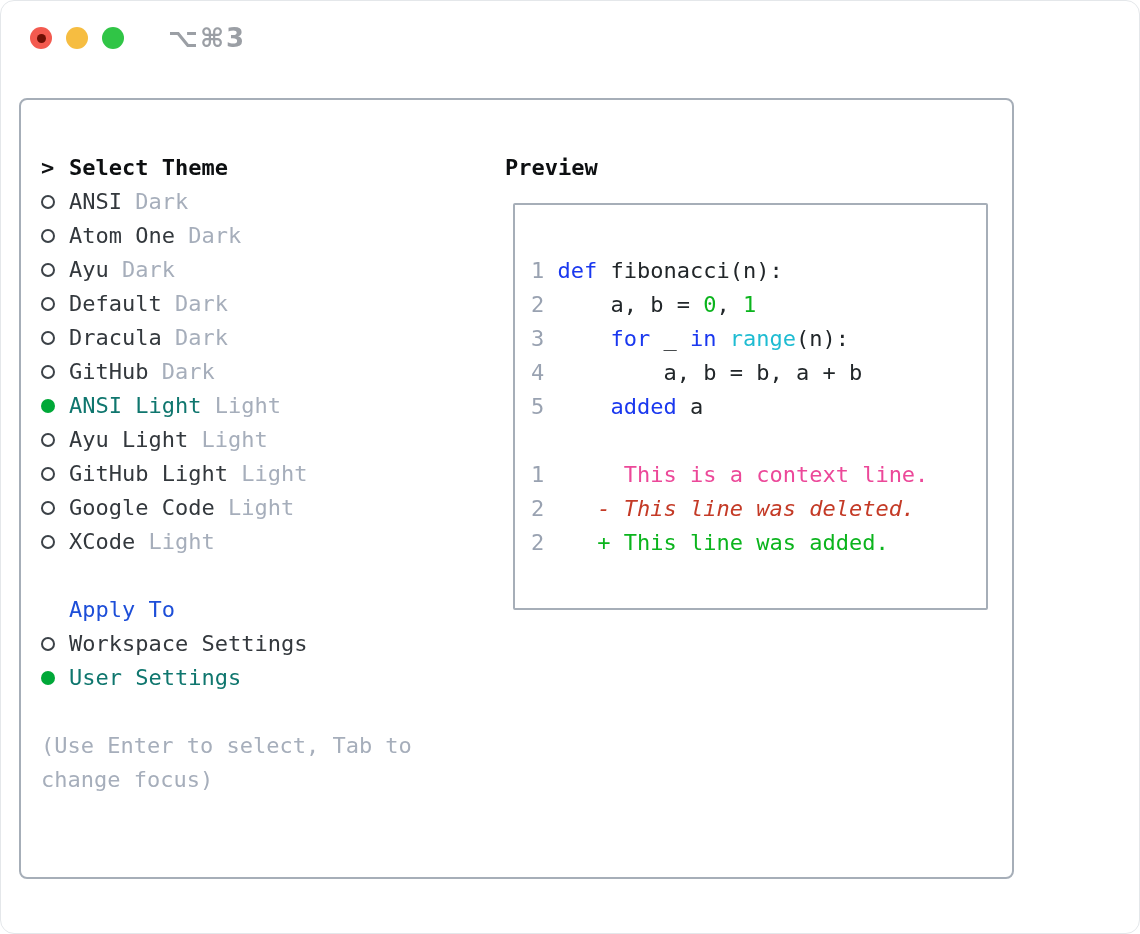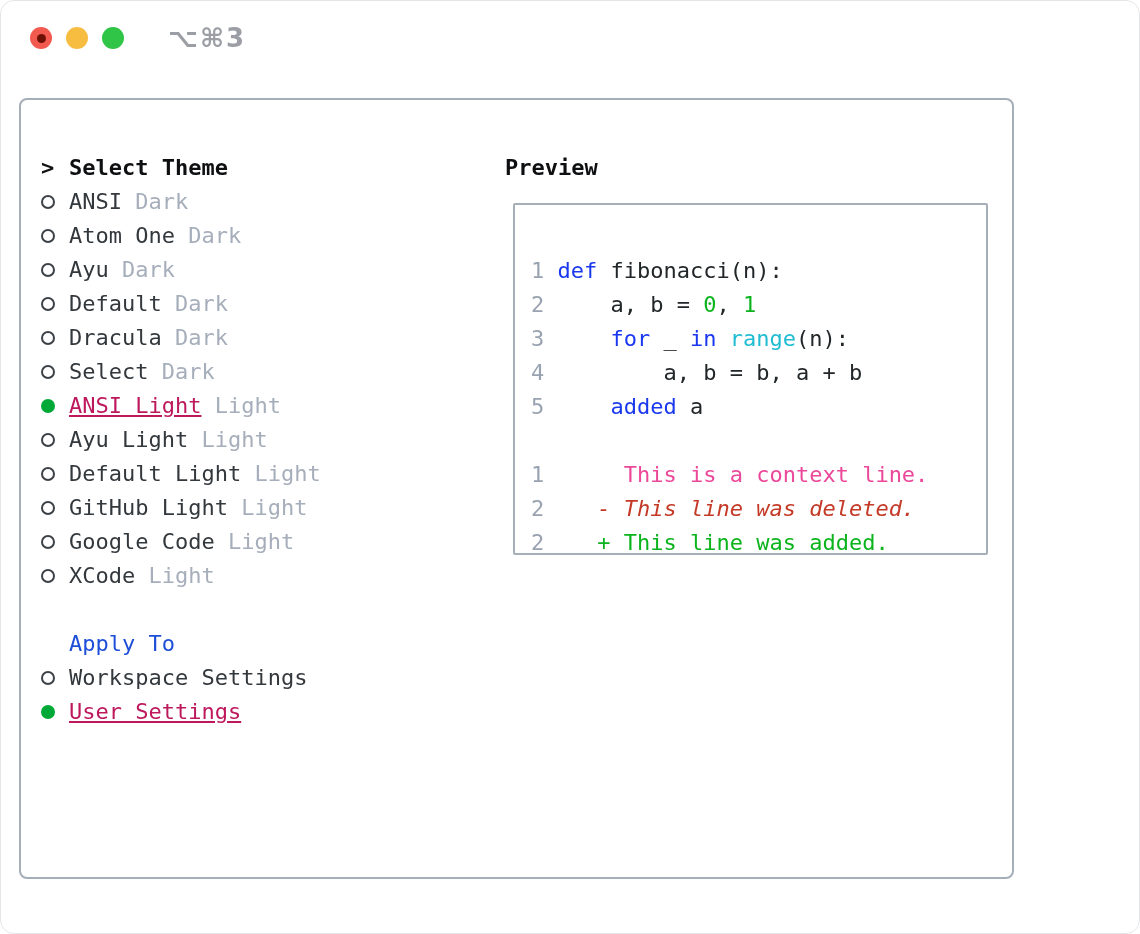--- a/index.html
+++ b/index.html
@@ -33,30 +33,30 @@
   .row{display:flex;align-items:center;height:34px;font-size:22px;line-height:34px;}
   .spacer{height:34px;}
   .marker{width:28px;flex:none;display:flex;align-items:center;}
   .arrow{font-weight:bold;color:#101214;width:28px;flex:none;}
   .circle{width:14px;height:14px;border:2px solid #3c4248;border-radius:50%;box-sizing:border-box;}
   .circle.filled{border:none;background:#00a838;}
   .labelwrap{white-space:pre;text-align:center;}
   .header-label{font-weight:bold;color:#0d0f11;}
   .apply-label{color:#1d4ed8;}
   .name{color:#33383d;}
-  .name.sel{color:#be185d;text-decoration:underline;}
+  .name.sel{color:#0f766e;}
   .dim{color:#a6aebb;}
   .help-line{color:#a6aebb;white-space:pre;}
   
   .preview-title{
     position:absolute;left:484px;top:51px;height:34px;line-height:34px;
     font-size:22px;font-weight:bold;color:#0d0f11;
   }
   .preview-box{
-    position:absolute;left:492px;top:103px;width:475px;height:352px;
+    position:absolute;left:492px;top:103px;width:475px;height:407px;
     border:2px solid #a6aeb8;box-sizing:border-box;background:#fff;
     padding:49px 0 0 16px;border-radius:2px;overflow:hidden;
   }
   .code-line{height:34px;line-height:34px;font-size:22px;white-space:pre;}
   .ln{color:#99a2b1;}
   .tok-plain{color:#212629;}
   .tok-keyword{color:#1a38ef;}
   .tok-number{color:#0bb41d;}
   .tok-builtin{color:#1fbcd2;}
   .tok-context{color:#ec4899;}
@@ -115,39 +115,33 @@
           <div class="row">
             <span class="marker">
               <span class="circle"></span>
             </span>
             <span class="labelwrap"><span class="name">Dracula</span> <span class="dim">Dark</span></span>
           </div>
           <div class="row">
             <span class="marker">
               <span class="circle"></span>
             </span>
-            <span class="labelwrap"><span class="name">Select</span> <span class="dim">Dark</span></span>
+            <span class="labelwrap"><span class="name">GitHub</span> <span class="dim">Dark</span></span>
           </div>
           <div class="row">
             <span class="marker">
               <span class="circle filled"></span>
             </span>
             <span class="labelwrap"><span class="name sel">ANSI Light</span> <span class="dim">Light</span></span>
           </div>
           <div class="row">
             <span class="marker">
               <span class="circle"></span>
             </span>
             <span class="labelwrap"><span class="name">Ayu Light</span> <span class="dim">Light</span></span>
-          </div>
-          <div class="row">
-            <span class="marker">
-              <span class="circle"></span>
-            </span>
-            <span class="labelwrap"><span class="name">Default Light</span> <span class="dim">Light</span></span>
           </div>
           <div class="row">
             <span class="marker">
               <span class="circle"></span>
             </span>
             <span class="labelwrap"><span class="name">GitHub Light</span> <span class="dim">Light</span></span>
           </div>
           <div class="row">
             <span class="marker">
               <span class="circle"></span>
@@ -180,20 +174,22 @@
             <span class="marker">
               <span class="circle filled"></span>
             </span>
             <span class="labelwrap"><span class="name sel">User Settings</span></span>
           </div>
         </div>
 
       <div class="spacer"></div>
 
       <div>
+        <div class="row help-line">(Use Enter to select, Tab to</div>
+        <div class="row help-line">change focus)</div>
       </div>
     </div>
 
     <div class="preview-title">Preview</div>
 
     <div class="preview-box">
       <div id="code-lines">
           <div class="code-line"><span class="ln">1 </span><span class="tok tok-keyword">def</span><span class="tok tok-plain"> fibonacci(n):</span></div>
           <div class="code-line"><span class="ln">2 </span><span class="tok tok-plain">    a, b = </span><span class="tok tok-number">0</span><span class="tok tok-plain">, </span><span class="tok tok-number">1</span></div>
           <div class="code-line"><span class="ln">3 </span><span class="tok tok-plain">    </span><span class="tok tok-keyword">for</span><span class="tok tok-plain"> _ </span><span class="tok tok-keyword">in</span><span class="tok tok-plain"> </span><span class="tok tok-builtin">range</span><span class="tok tok-plain">(n):</span></div>

